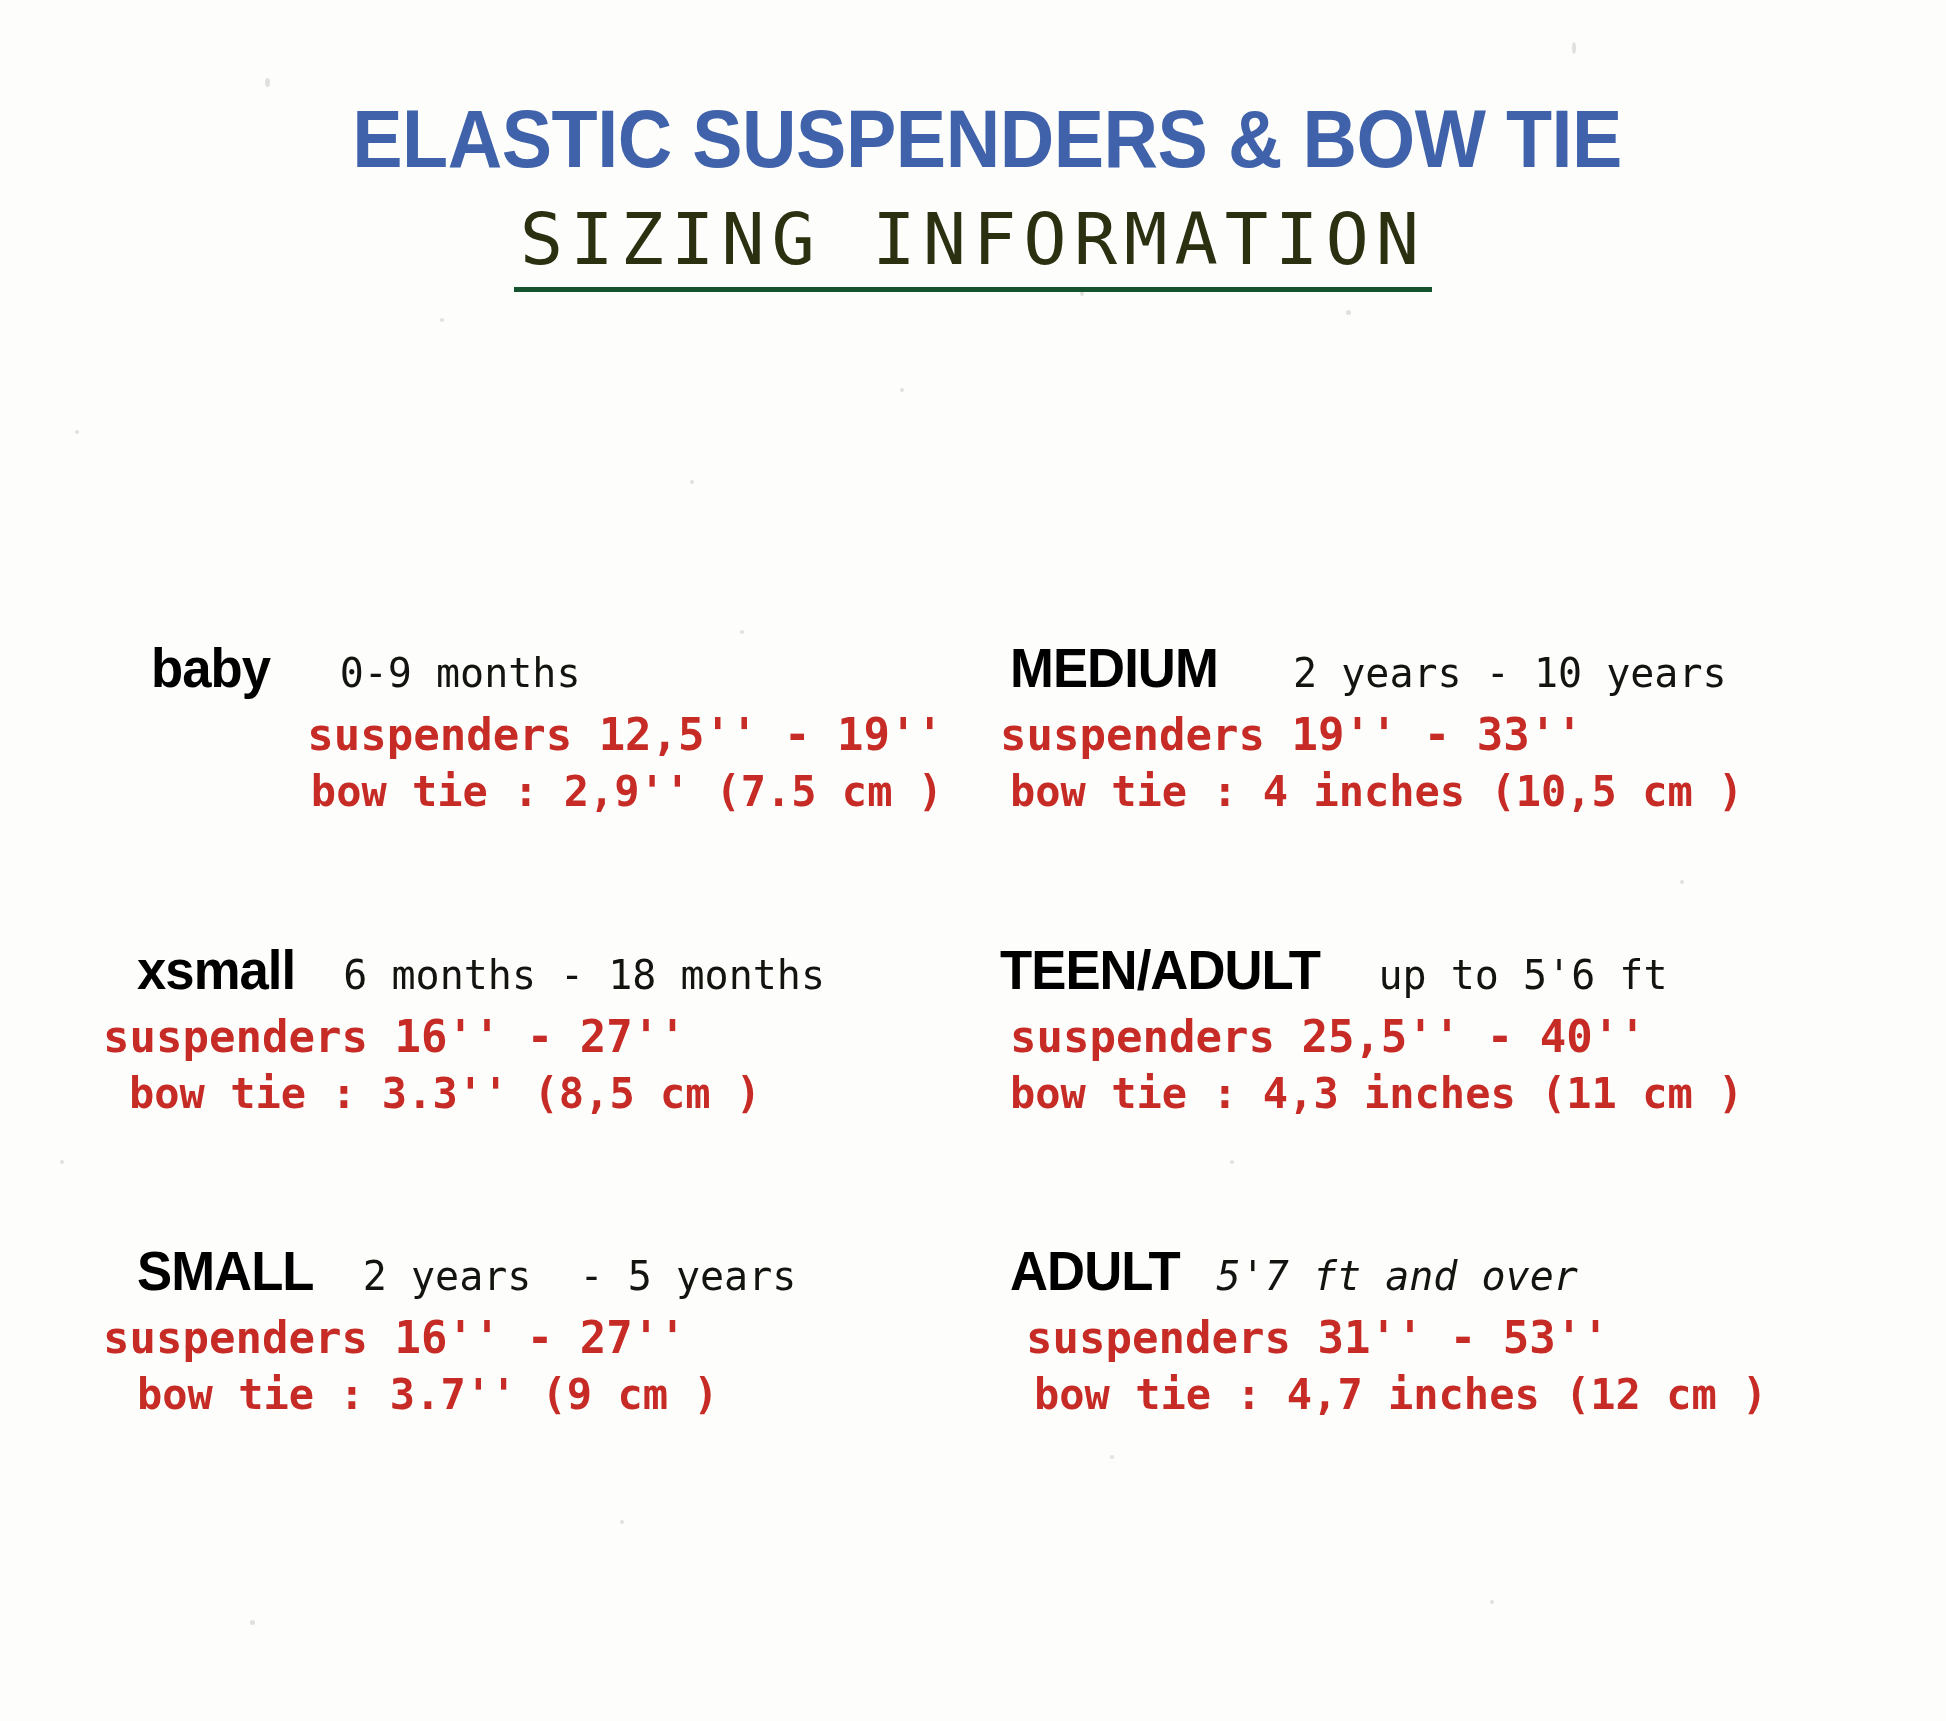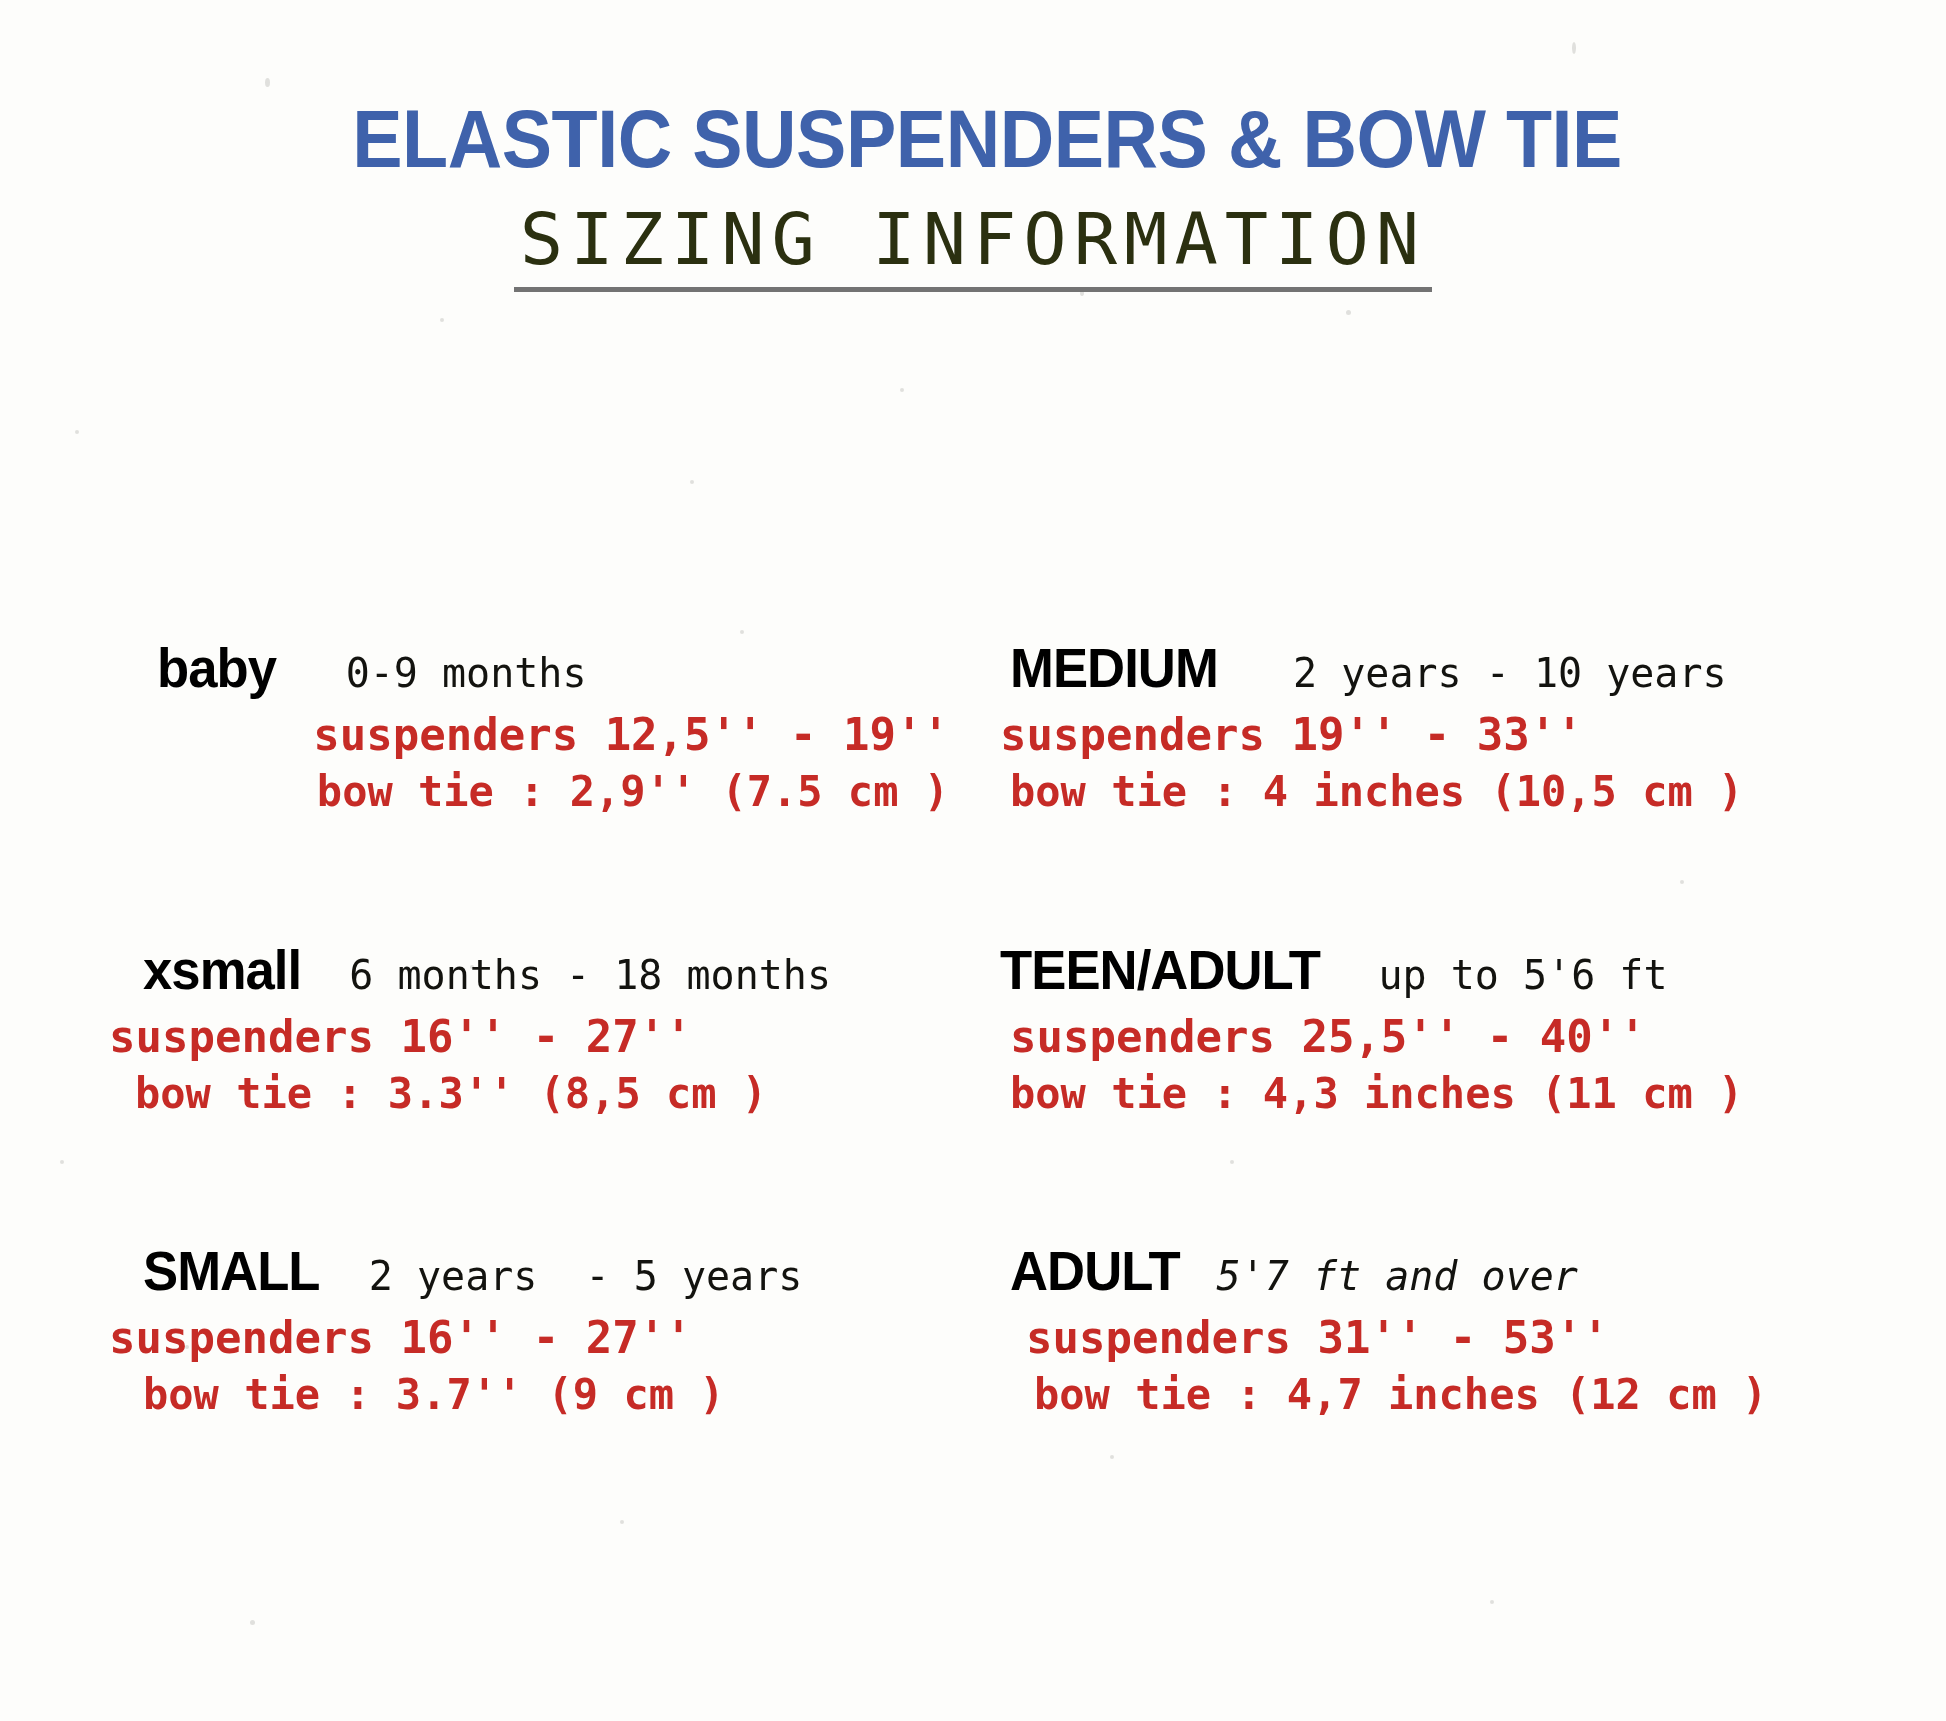--- a/index.html
+++ b/index.html
@@ -56,30 +56,30 @@
   }
   .sub-title {
     display: inline-block;
     font-family: "DejaVu Sans Mono", monospace;
     font-size: 72px;
     font-weight: 400;
     letter-spacing: 7px;
     color: #2b3010;
     white-space: nowrap;
     padding: 0 6px 6px 6px;
-    border-bottom: 5px solid #737373;
+    border-bottom: 5px solid #14532d;
     line-height: 1.15;
   }
 
   
   .col {
     position: absolute;
     width: 840px;
   }
-  .col-left  { left: 109px;  top: 640px; }
+  .col-left  { left: 103px;  top: 640px; }
   .col-right { left: 1000px; top: 640px; }
 
   .size-block { position: relative; margin-bottom: 122px; }
   .size-block:last-child { margin-bottom: 0; }
 
   .head-row {
     display: flex;
     align-items: baseline;
     white-space: nowrap;
   }

